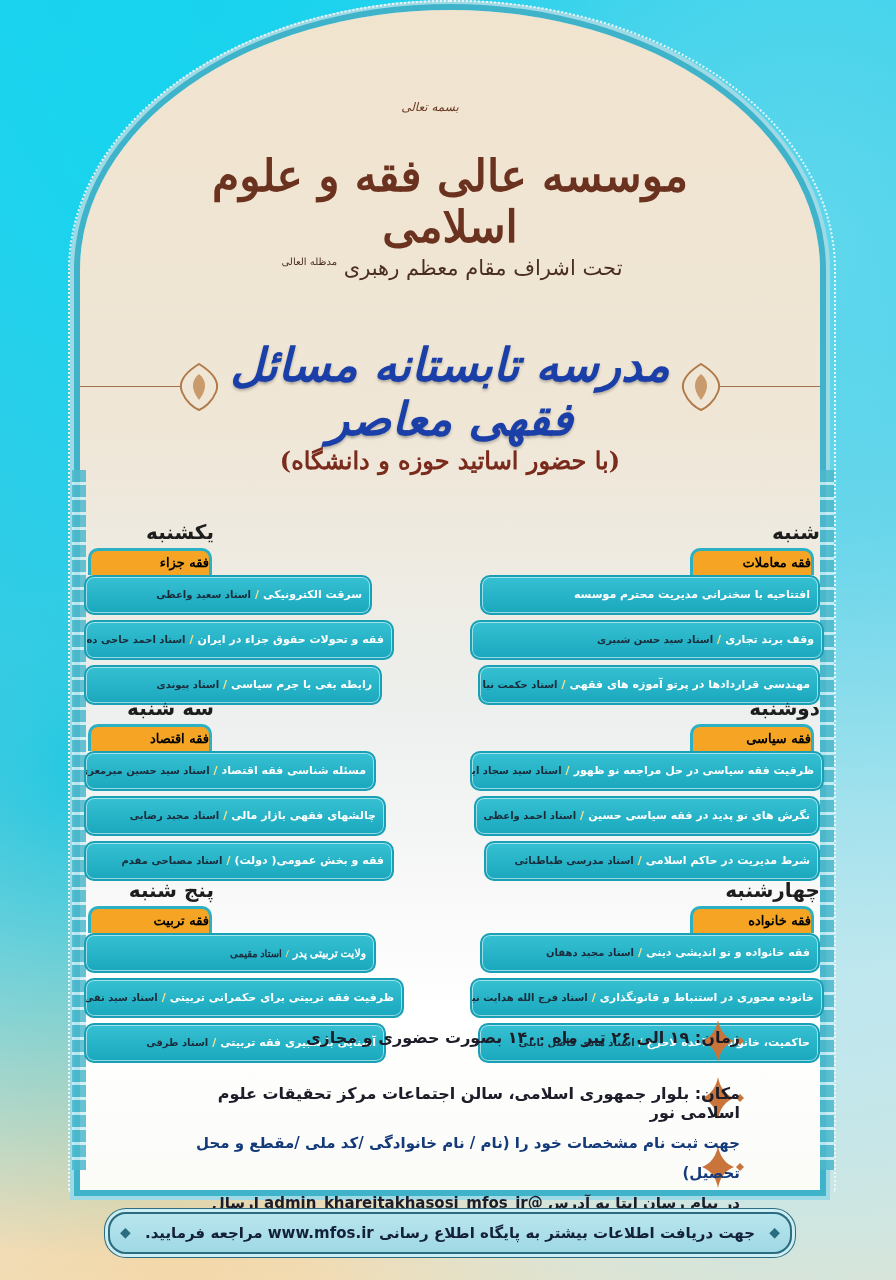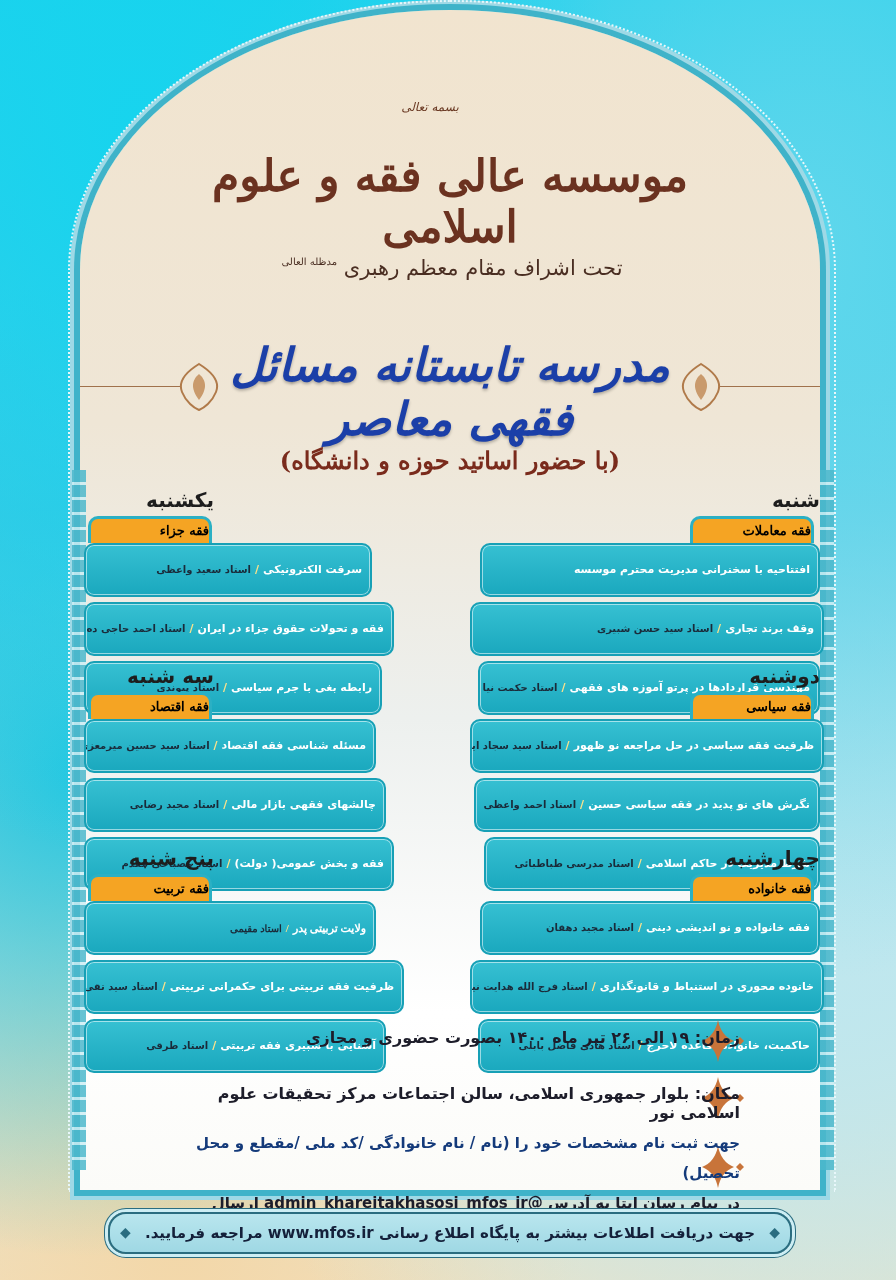--- a/index.html
+++ b/index.html
@@ -60,39 +60,39 @@
     font-family:"DejaVu Serif", serif; font-size:46px; font-weight:bold; font-style:italic;
     color:#1b3fa8; text-shadow:0 2px 3px rgba(0,0,0,.25);
   }
   .subtitle {
     position:absolute; left:200px; top:446px; width:500px; text-align:center;
     font-family:"DejaVu Serif", serif; font-size:24px; font-weight:bold; color:#7a2b1c;
   }
 
   
   .day { position:absolute; width:350px; }
-  .day-name { font-family:"DejaVu Sans", sans-serif; font-weight:bold; font-size:20px; color:#1d1d1d; margin-bottom:4px; }
+  .day-name { font-family:"DejaVu Sans", sans-serif; font-weight:bold; font-size:20px; color:#1d1d1d; margin-bottom:4px;margin-top:32px; }
   .day.right .day-name { text-align:right; }
   .day.left .day-name { text-align:right; padding-right:220px; }
   .tab {
     display:inline-block; width:118px; height:24px; line-height:24px;
     background:#f5a423; color:#000000; text-align:right;
     font-family:"DejaVu Serif", serif; font-weight:bold; font-size:13px;
     border:3px solid #2bb0c4; border-bottom:none; border-radius:10px 10px 0 0;
   }
   .day.right .tab-wrap { text-align:right; padding-right:6px; }
   .day.left .tab-wrap { text-align:left; padding-left:4px; }
   .rows { position:relative; }
   .row {
     position:relative; height:26px; line-height:26px; margin-bottom:5px;
     background:linear-gradient(180deg, #36c0d2 0%, #1aa8be 100%);
     border:2px solid #17a0b6; border-radius:10px;
     box-shadow: inset 0 0 0 1px rgba(255,255,255,.55);
     color:#ffffff; font-size:11px; font-weight:bold; white-space:nowrap; overflow:hidden;
-    padding:12px 8px; direction:rtl; text-align:right;
+    padding:5px 8px; direction:rtl; text-align:right;
   }
   .row .sep { color:#ffe38a; padding:0 4px; }
   .row .teacher { color:#1a2b3a; font-size:10px; }
   .day.right .row { margin-left:auto; }
   .day.left .row { margin-right:auto; }
 
   
   .info { position:absolute; left:160px; width:580px; direction:rtl; text-align:right;
     font-family:"DejaVu Sans", sans-serif; font-weight:bold; color:#1d1d2a; font-size:16px; }
   .bullet { position:absolute; width:46px; height:46px; }

